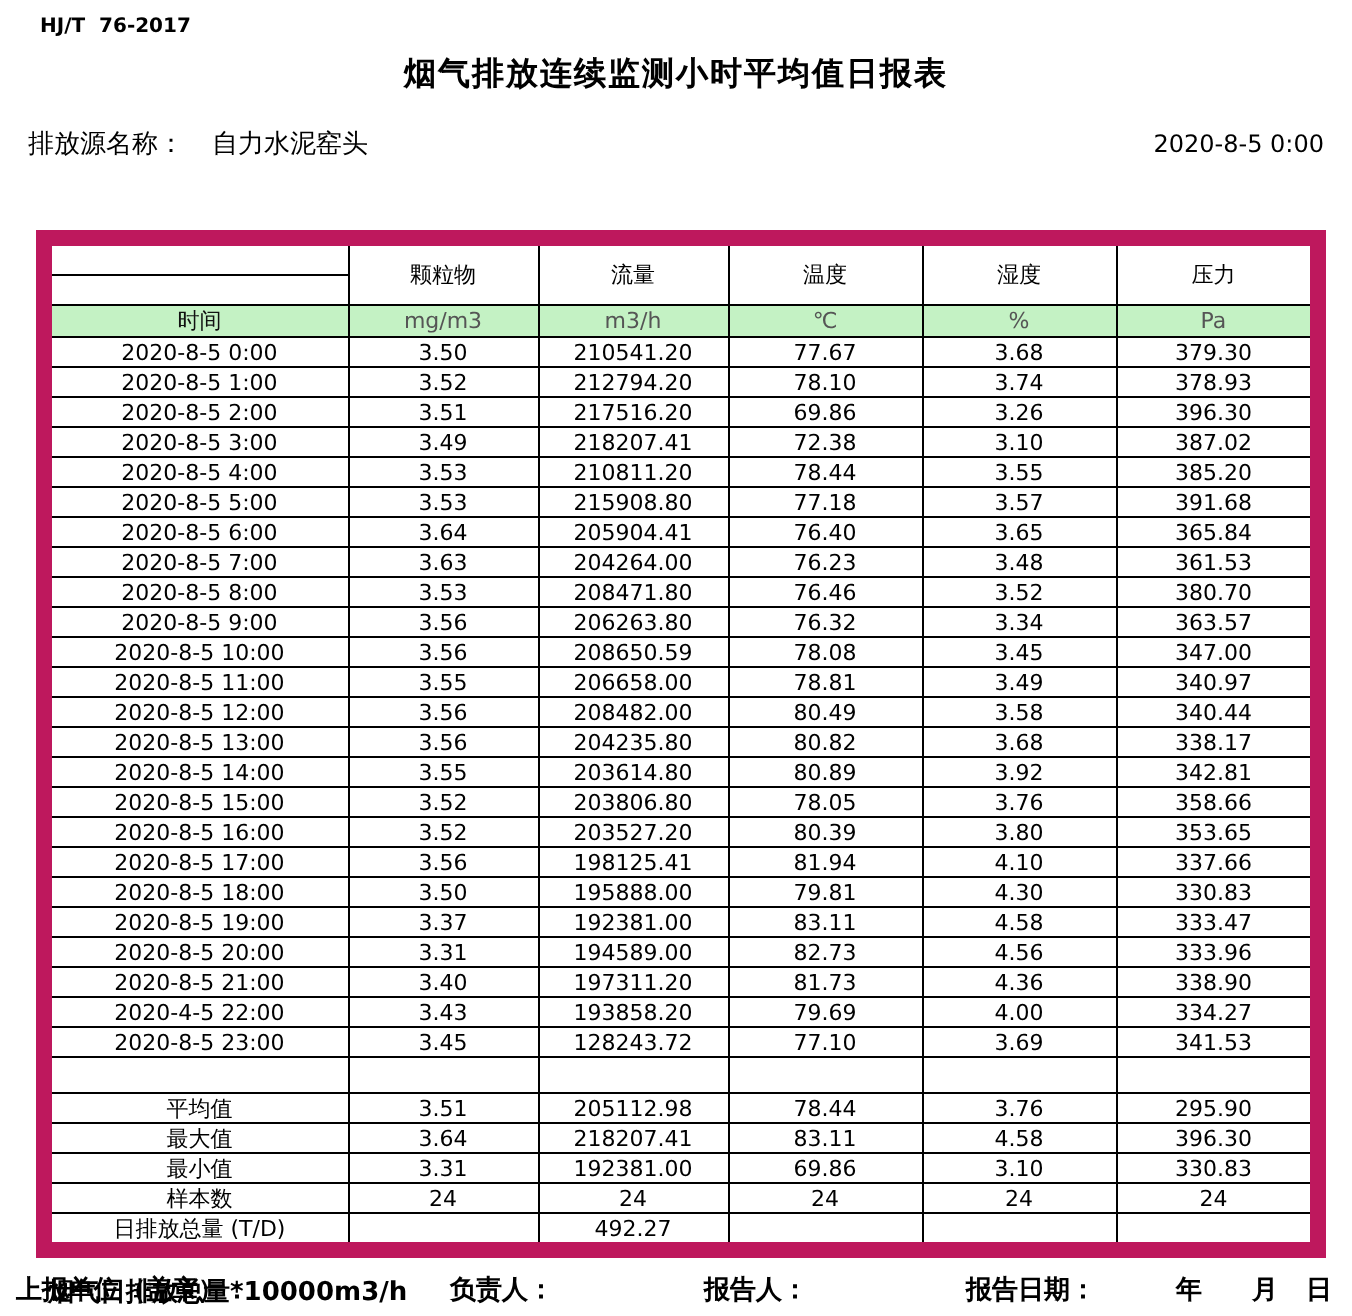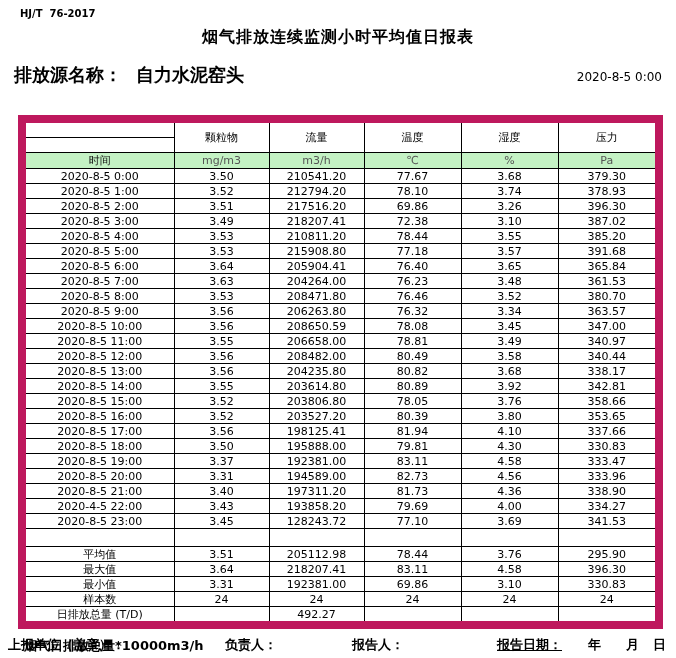--- a/index.html
+++ b/index.html
@@ -4,21 +4,21 @@
 <style>
   html,body{margin:0;padding:0;background:#fff;}
   body{
     width:676px;height:658px;position:relative;
     font-family:"DejaVu Sans","Liberation Sans",sans-serif;
     color:#000;-webkit-font-smoothing:none;
   }
   .std-no{position:absolute;left:20px;top:8px;font-size:10px;font-weight:bold;white-space:pre;}
   .title{position:absolute;left:0;top:27px;width:100%;text-align:center;font-size:16px;font-weight:bold;letter-spacing:1px;}
   .info-line{position:absolute;left:14px;top:63px;width:648px;display:flex;justify-content:space-between;align-items:baseline;}
-  .src{font-size:18px;font-weight:bold;}
+  .src{font-size:13px;font-weight:normal;}
   .src .name{margin-left:14px;}
   .dt{font-size:12px;font-weight:normal;}
   table.report{
     position:absolute;left:18px;top:115px;width:640px;
     border-collapse:collapse;table-layout:fixed;
     border:8px solid #be185d;
   }
   table.report td{
     border:1px solid #000;text-align:center;vertical-align:middle;
     padding:0;font-size:11px;height:14px;line-height:13px;
@@ -29,21 +29,21 @@
   tr.green-row td{background:#c4f2c4;height:15px;}
   td.time-head{font-size:12px;color:#111;}
   td.unit{font-size:10px;color:#555;}
   tr.spacer td{height:17px;}
   .footer-note{position:absolute;left:24px;top:617px;font-size:13px;font-weight:bold;margin-top:20px;}
   .footer-sign{position:absolute;left:0;top:636px;width:676px;height:16px;font-size:13px;font-weight:bold;}
   .footer-sign span{position:absolute;top:0;white-space:nowrap;}
   .fs-unit{left:8px;}
   .fs-resp{left:225px;}
   .fs-reporter{left:352px;}
-  .fs-date{left:497px;text-decoration:underline;}
+  .fs-date{left:483px;}
   .fs-year{left:588px;}
   .fs-month{left:626px;}
   .fs-day{left:653px;}
 </style>
 </head>
 <body>
 
 <div class="std-no">HJ/T  76-2017</div>
 <div class="title">烟气排放连续监测小时平均值日报表</div>
 

